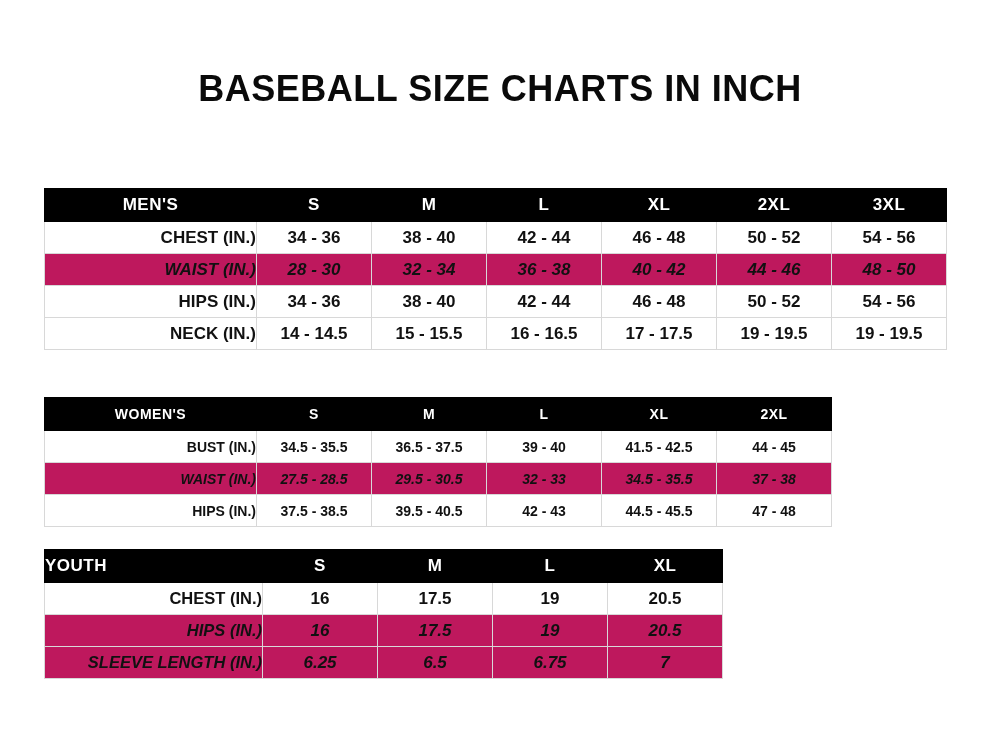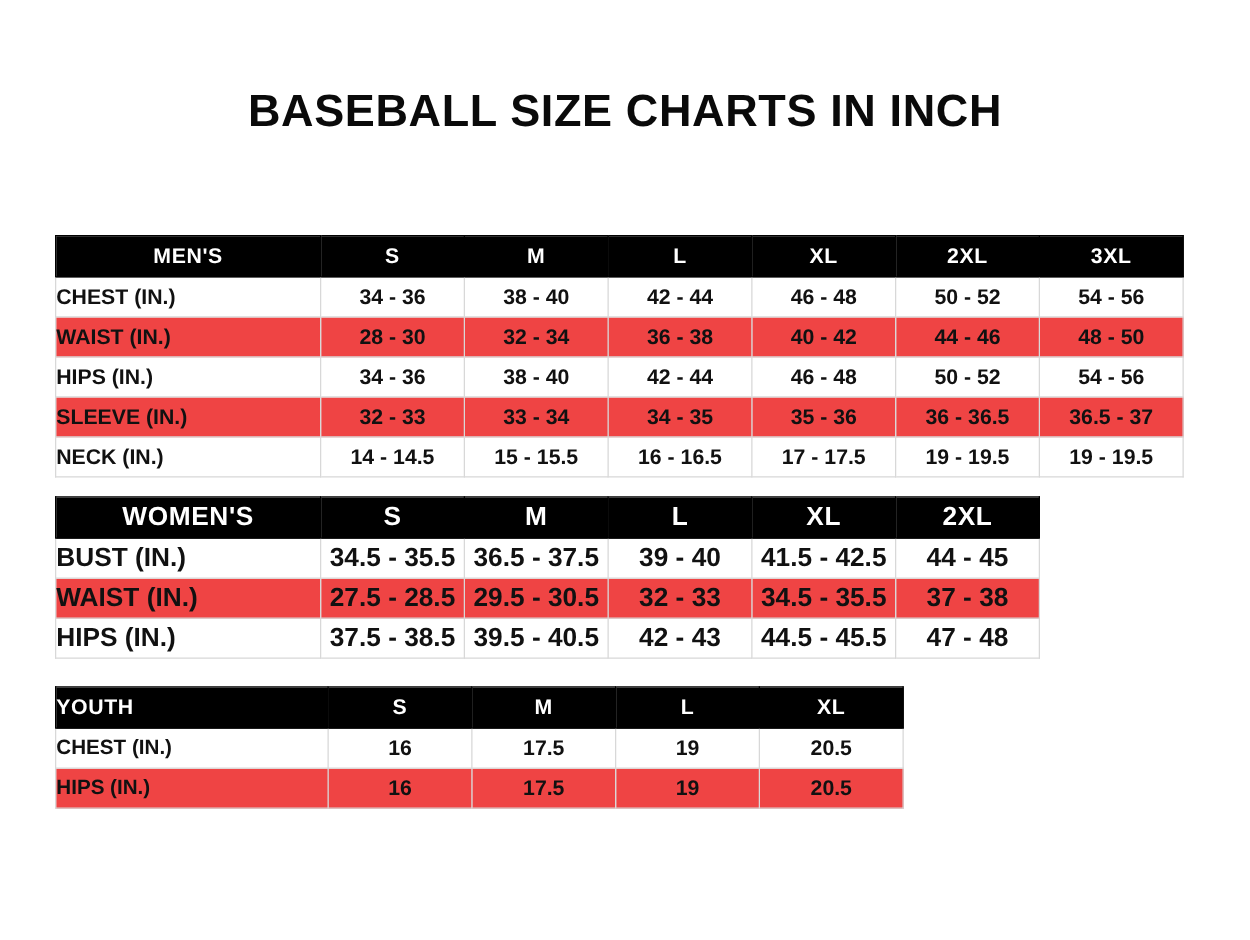--- a/index.html
+++ b/index.html
@@ -52,45 +52,46 @@
     color: #ffffff;
     border: 1px solid #000000;
     height: 32px;
     font-size: 17px;
     letter-spacing: 0.5px;
   }
   .chart-block thead th.label-head {
     text-align: center;
   }
   .chart-block tbody tr.alt td {
-    background: #ef4444;
+    background: #be185d;
+    font-style: italic;
   }
   .chart-block td.rowlabel {
     font-size: 17px;
-    text-align: left;
+    text-align: right;
   }
 
   
   #mens-table {
     top: 188px;
     left: 44px;
     width: 902px;
   }
   #mens-table col.c-label { width: 212px; }
   #mens-table col.c-size  { width: 115px; }
 
   
   #womens-table {
     top: 397px;
     left: 44px;
     width: 788px;
   }
   #womens-table col.c-label { width: 212px; }
   #womens-table col.c-size  { width: 115px; }
-  #womens-table td, #womens-table th { font-size: 21px; }
+  #womens-table td, #womens-table th { font-size: 14px; }
 
   
   #youth-table {
     top: 549px;
     left: 44px;
     width: 678px;
   }
   #youth-table col.c-label { width: 218px; }
   #youth-table col.c-size  { width: 115px; }
   #youth-table th.label-head { text-align: left; }
@@ -145,29 +146,20 @@
       </tr>
       <tr>
         <td class="rowlabel">HIPS (IN.)</td>
         <td>34 - 36</td>
         <td>38 - 40</td>
         <td>42 - 44</td>
         <td>46 - 48</td>
         <td>50 - 52</td>
         <td>54 - 56</td>
       </tr>
-      <tr class="alt">
-        <td class="rowlabel">SLEEVE (IN.)</td>
-        <td>32 - 33</td>
-        <td>33 - 34</td>
-        <td>34 - 35</td>
-        <td>35 - 36</td>
-        <td>36 - 36.5</td>
-        <td>36.5 - 37</td>
-      </tr>
       <tr>
         <td class="rowlabel">NECK (IN.)</td>
         <td>14 - 14.5</td>
         <td>15 - 15.5</td>
         <td>16 - 16.5</td>
         <td>17 - 17.5</td>
         <td>19 - 19.5</td>
         <td>19 - 19.5</td>
       </tr>
     </tbody>
@@ -245,16 +237,23 @@
         <td>19</td>
         <td>20.5</td>
       </tr>
       <tr class="alt">
         <td class="rowlabel">HIPS (IN.)</td>
         <td>16</td>
         <td>17.5</td>
         <td>19</td>
         <td>20.5</td>
       </tr>
+      <tr class="alt">
+        <td class="rowlabel">SLEEVE LENGTH (IN.)</td>
+        <td>6.25</td>
+        <td>6.5</td>
+        <td>6.75</td>
+        <td>7</td>
+      </tr>
     </tbody>
   </table>
 
 </div>
 
 </body></html>

